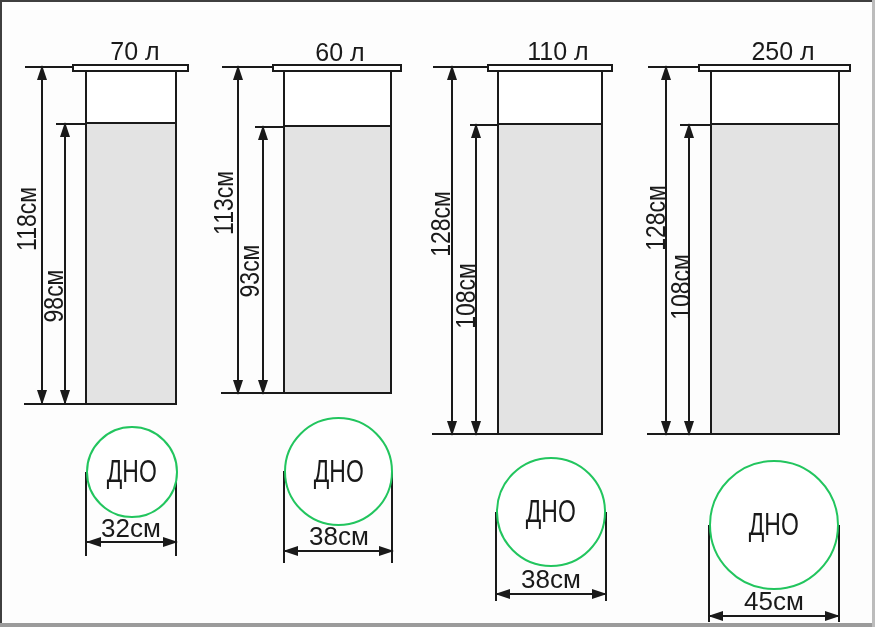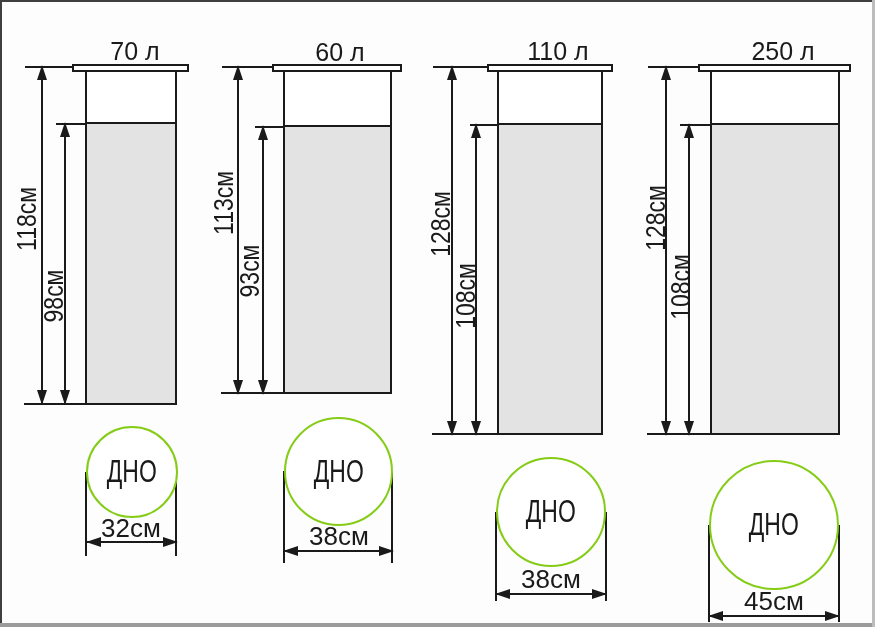--- a/index.html
+++ b/index.html
@@ -46,21 +46,21 @@
     position:absolute;box-sizing:border-box;height:8px;
     border:2px solid #1a1a1a;background:#ffffff;
   }
   .dim-label-v{
     position:absolute;white-space:nowrap;line-height:1;
     font-size:28px;
     transform:translate(-50%,-50%) rotate(-90deg) scaleX(0.82);
   }
   .circle{
     position:absolute;box-sizing:border-box;border-radius:50%;
-    border:2px solid #84cc16;background:#ffffff;
+    border:2px solid #22c55e;background:#ffffff;
     display:flex;align-items:center;justify-content:center;
   }
   .dno{font-size:31px;transform:scaleX(0.74);white-space:nowrap;}
   .dia-label{
     position:absolute;transform:translateX(-50%);
     font-size:26px;line-height:1;white-space:nowrap;
   }
 </style>
 </head>
 <body>

